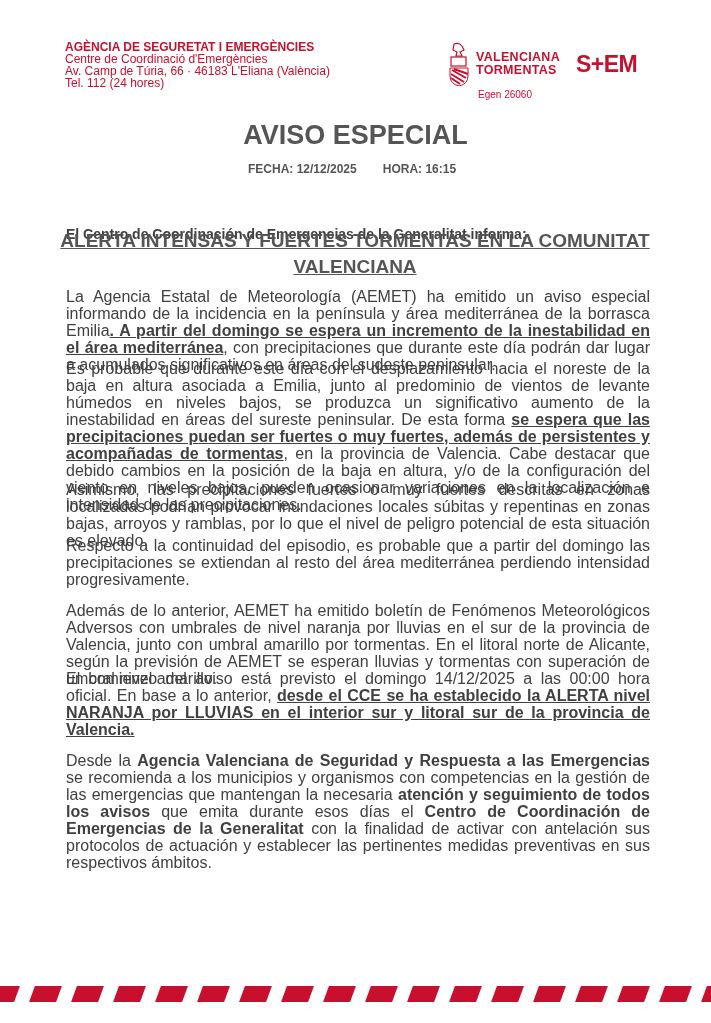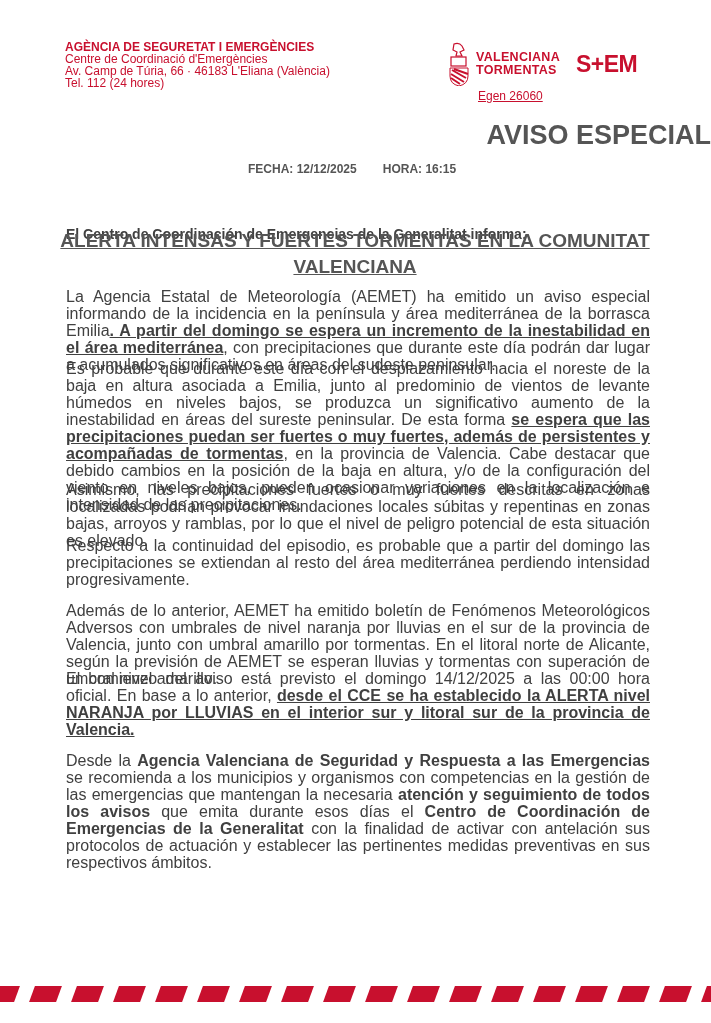--- a/index.html
+++ b/index.html
@@ -2,23 +2,23 @@
 <html><head>
 <meta charset="utf-8">
 <style>
   html, body { margin:0; padding:0; background:#ffffff; }
   body { width:711px; height:1023px; position:relative; overflow:hidden; font-family:"Liberation Sans", sans-serif; color:#404040; }
   .agency { position:absolute; left:65px; top:41px; font-size:12px; line-height:12px; color:#c8102e; }
   .agency .title { font-weight:bold; }
   .gv-logo { position:absolute; left:448px; top:42px; display:flex; align-items:center; }
   .gv-shield { width:22px; height:44px; position:relative; margin-right:6px; }
   .gv-text { color:#c8102e; font-size:12.5px; line-height:13px; letter-spacing:0.3px; font-weight:bold; }
-  .egen { position:absolute; left:478px; top:89px; font-size:12px; color:#c8102e;text-decoration:underline; }
+  .egen { position:absolute; left:478px; top:89px; font-size:10px; color:#c8102e; }
   .sem { position:absolute; left:576px; top:51px; font-size:23px; font-weight:bold; color:#c8102e; letter-spacing:-0.5px;text-align:right; }
-  .main-title { position:absolute; left:0; width:711px; top:120px; text-align:right; font-size:27px; font-weight:bold; color:#555; }
+  .main-title { position:absolute; left:0; width:711px; top:120px; text-align:center; font-size:27px; font-weight:bold; color:#555; }
   .fecha { position:absolute; left:248px; top:162px; font-size:12px; font-weight:bold; color:#555;text-align:center; }
   .fecha span { margin-right:26px; }
   .informa { position:absolute; left:66px; top:202px; font-size:14px; font-weight:bold; color:#404040;margin-top:24px; }
   .headline { position:absolute; left:60px; width:590px; top:228px; text-align:center; font-size:19px; line-height:26px; font-weight:bold; color:#555; text-decoration:underline; }
   .body-text { position:absolute; left:66px; width:584px; font-size:16px; line-height:17px; text-align:justify; color:#404040; }
   .body-text b { font-weight:bold; }
   .body-text u { text-decoration:underline; }
   .p1 { top:288px; } .p2 { top:360px; } .p3 { top:481px; } .p4 { top:537px; }
   .p5 { top:602px; } .p6 { top:670px; } .p7 { top:752px; }
   .stripes { position:absolute; left:-10px; top:986px; width:740px; height:16px; display:flex; gap:15px; }

